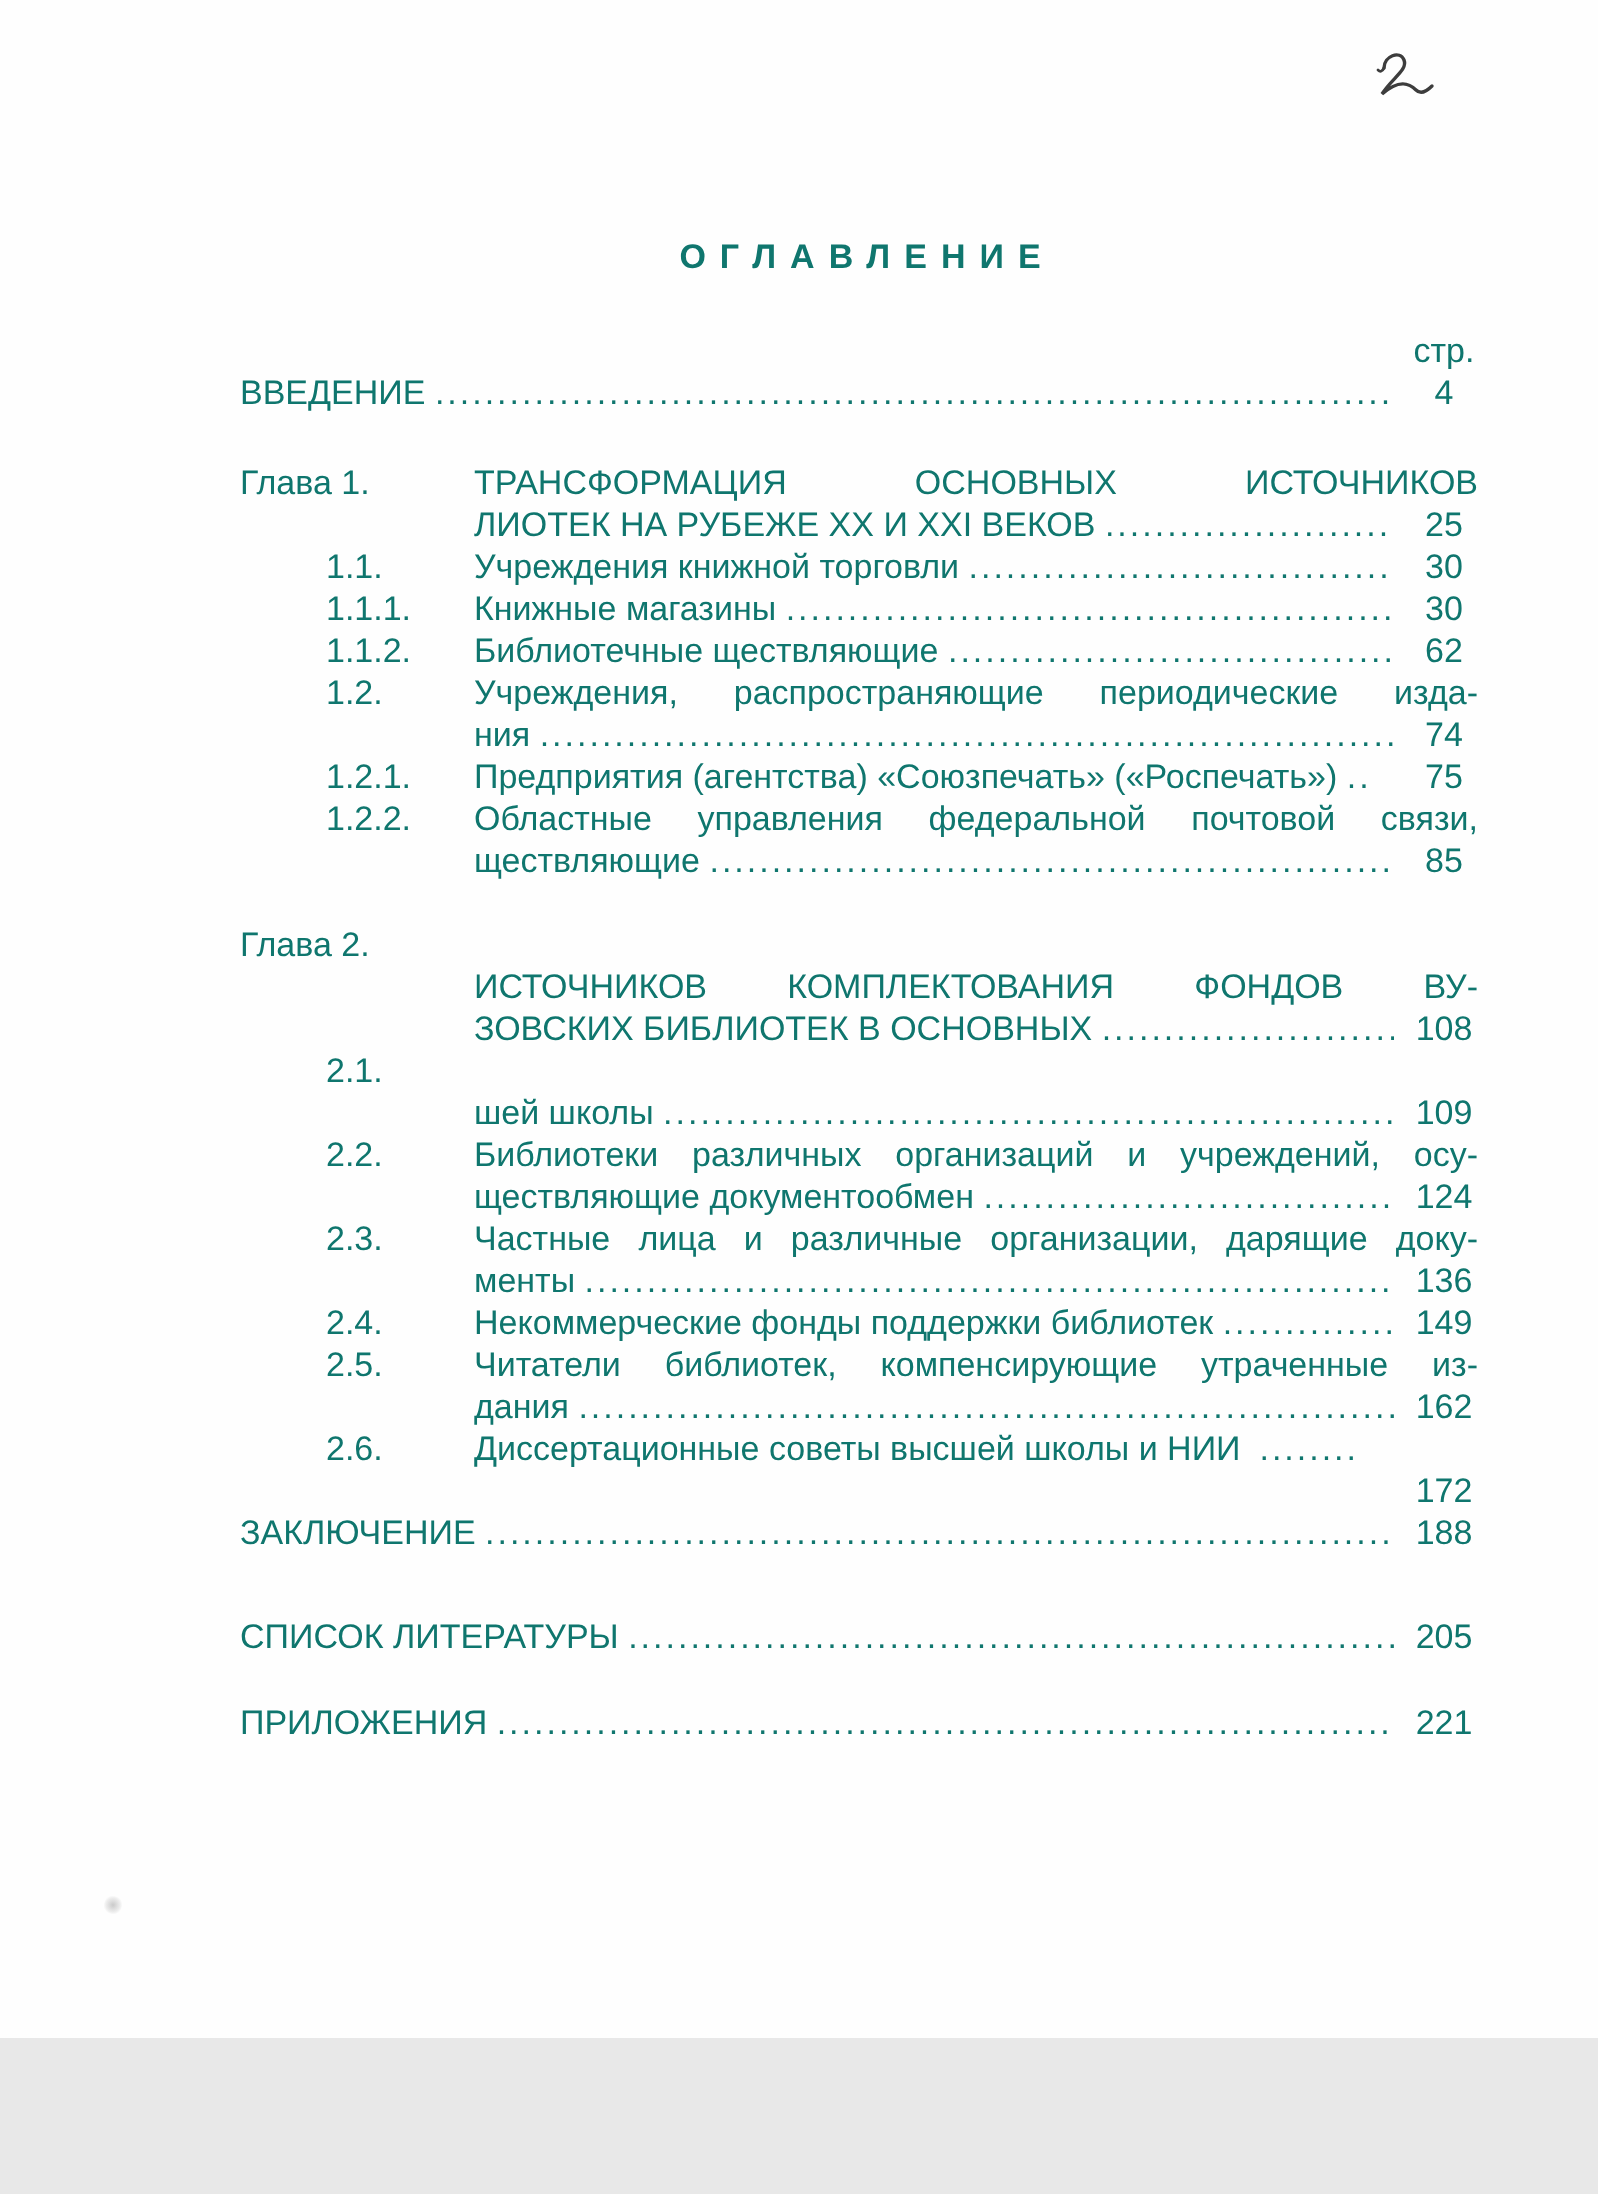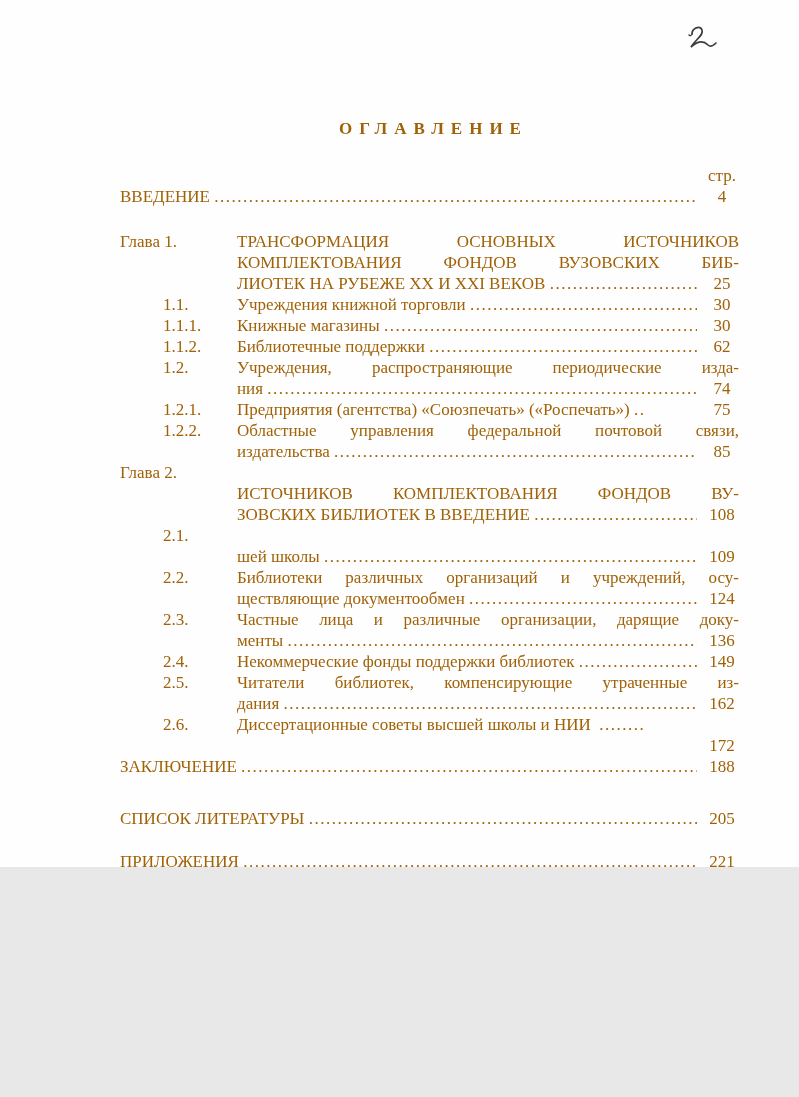--- a/index.html
+++ b/index.html
@@ -1,42 +1,42 @@
 <!DOCTYPE html>
 <html><head>
 <meta charset="utf-8">
 <style>
   html,body{margin:0;padding:0;background:#e8e8e8;}
   .sheet{
     position:relative;
-    width:799px;height:867px;
+    width:799px;height:1019px;
     background:#fefefe;
-    color:#a16207;
-    font-family:Liberation Serif, serif;
+    color:#0f766e;
+    font-family:Liberation Sans, sans-serif;
     font-size:17px;line-height:21px;
     overflow:hidden;
     box-sizing:border-box;
     padding:118px 52px 0 120px;
   }
   .title{
     text-align:center;
     font-weight:700;
     font-size:17px;
     letter-spacing:7px;
     white-space:nowrap;
   }
   .row{display:flex;align-items:flex-start;}
   .ln{width:117px;flex:none;white-space:pre;box-sizing:border-box;}
   .ln.ind{padding-left:43px;}
   .lt{flex:none;white-space:pre;}
   .lt.just{flex:1;text-align:justify;text-align-last:justify;white-space:normal;margin-right:8px;}
   .ld{flex:1;overflow:hidden;white-space:pre;letter-spacing:1.5px;}
   .lp{width:50px;flex:none;text-align:center;white-space:pre;}
   .fill{flex:1;}
-  .g14{margin-top:31px}.g21{}.g22{margin-top:22px}.g24{margin-top:24px}.g26{margin-top:26px}
+  .g14{margin-top:31px}.g21{margin-top:21px}.g22{margin-top:22px}.g24{margin-top:24px}.g26{margin-top:26px}
   .hand-mark{position:absolute;left:676px;top:14px;width:52px;height:48px;}
   .scan-speck{
     position:absolute;left:52px;top:948px;width:9px;height:9px;
     background:radial-gradient(circle,#8a8a8a 0%,rgba(160,160,160,.4) 55%,transparent 75%);
     opacity:.45;transform:rotate(20deg);
   }
 </style>
 </head>
 <body>
 
@@ -59,43 +59,39 @@
     <span class="ld">....................................................................................................</span>
     <span class="lp">4</span>
   </div>
 
   <div class="row g24">
     <span class="ln">Глава 1.</span>
     <span class="lt just">ТРАНСФОРМАЦИЯ ОСНОВНЫХ ИСТОЧНИКОВ</span>
   </div>
   <div class="row">
     <span class="ln"></span>
-    <span class="lt just">КОМПЛЕКТОВАНИЯ ФОНДОВ ВУЗОВСКИХ БИБ-</span>
-  </div>
-  <div class="row">
-    <span class="ln"></span>
     <span class="lt">ЛИОТЕК НА РУБЕЖЕ XX И XXI ВЕКОВ </span>
     <span class="ld">....................................................................................................</span>
     <span class="lp">25</span>
   </div>
   <div class="row">
     <span class="ln ind">1.1.</span>
     <span class="lt">Учреждения книжной торговли </span>
     <span class="ld">....................................................................................................</span>
     <span class="lp">30</span>
   </div>
   <div class="row">
     <span class="ln ind">1.1.1.</span>
     <span class="lt">Книжные магазины </span>
     <span class="ld">....................................................................................................</span>
     <span class="lp">30</span>
   </div>
   <div class="row">
     <span class="ln ind">1.1.2.</span>
-    <span class="lt">Библиотечные поддержки </span>
+    <span class="lt">Библиотечные ществляющие </span>
     <span class="ld">....................................................................................................</span>
     <span class="lp">62</span>
   </div>
   <div class="row">
     <span class="ln ind">1.2.</span>
     <span class="lt just">Учреждения, распространяющие периодические изда-</span>
   </div>
   <div class="row">
     <span class="ln"></span>
     <span class="lt">ния </span>
@@ -107,35 +103,35 @@
     <span class="lt">Предприятия (агентства) «Союзпечать» («Роспечать») </span>
     <span class="ld">..</span>
     <span class="lp">75</span>
   </div>
   <div class="row">
     <span class="ln ind">1.2.2.</span>
     <span class="lt just">Областные управления федеральной почтовой связи,</span>
   </div>
   <div class="row">
     <span class="ln"></span>
-    <span class="lt">издательства </span>
+    <span class="lt">ществляющие </span>
     <span class="ld">....................................................................................................</span>
     <span class="lp">85</span>
   </div>
 
   <div class="row g21">
     <span class="ln">Глава 2.</span>
   </div>
   <div class="row">
     <span class="ln"></span>
     <span class="lt just">ИСТОЧНИКОВ КОМПЛЕКТОВАНИЯ ФОНДОВ ВУ-</span>
   </div>
   <div class="row">
     <span class="ln"></span>
-    <span class="lt">ЗОВСКИХ БИБЛИОТЕК В ВВЕДЕНИЕ </span>
+    <span class="lt">ЗОВСКИХ БИБЛИОТЕК В ОСНОВНЫХ </span>
     <span class="ld">....................................................................................................</span>
     <span class="lp">108</span>
   </div>
   <div class="row">
     <span class="ln ind">2.1.</span>
   </div>
   <div class="row">
     <span class="ln"></span>
     <span class="lt">шей школы </span>
     <span class="ld">....................................................................................................</span>

